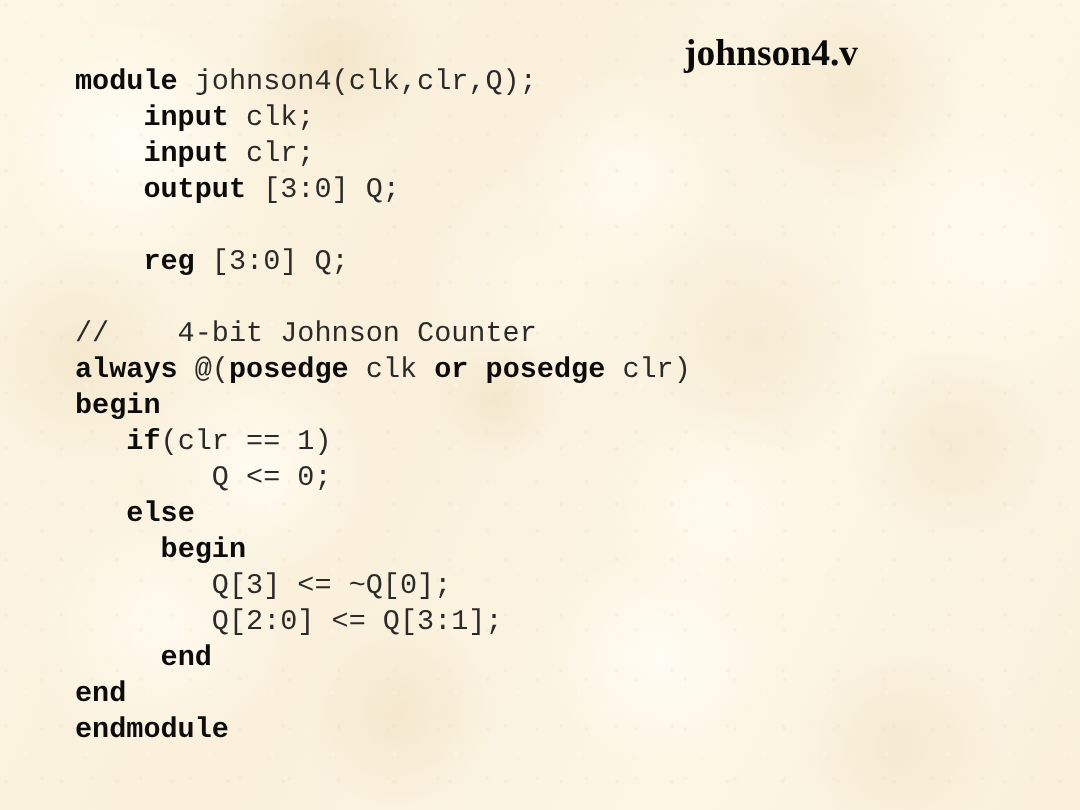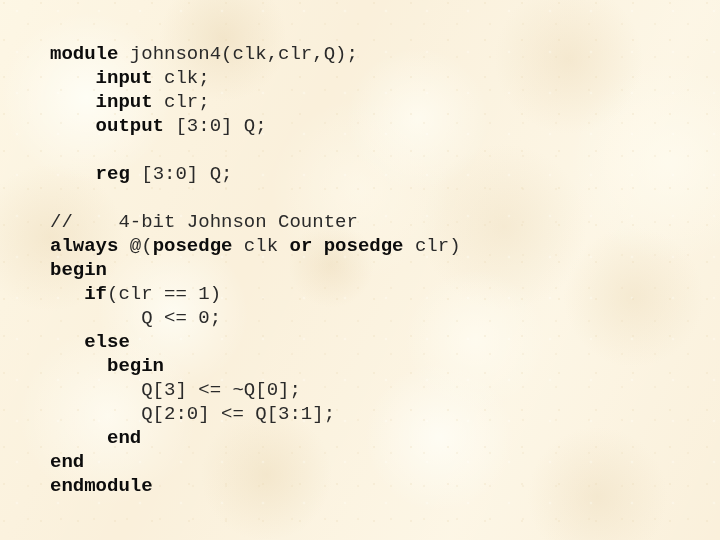--- a/index.html
+++ b/index.html
@@ -110,16 +110,17 @@
   }
 </style>
 </head>
 <body>
 
 <div id="slide">
 
   <div id="paper-texture"></div>
   <div id="paper-speckle"></div>
 
+  <div id="title">johnson4.v</div>
 
   <div id="code"><div class="code-line"><span class="kw">module</span><span class="id"> johnson4(clk,clr,Q);</span></div><div class="code-line"><span class="id">    </span><span class="kw">input</span><span class="id"> clk;</span></div><div class="code-line"><span class="id">    </span><span class="kw">input</span><span class="id"> clr;</span></div><div class="code-line"><span class="id">    </span><span class="kw">output</span><span class="id"> [3:0] Q;</span></div><div class="code-line blank">&nbsp;</div><div class="code-line"><span class="id">    </span><span class="kw">reg</span><span class="id"> [3:0] Q;</span></div><div class="code-line blank">&nbsp;</div><div class="code-line"><span class="id">//    4-bit Johnson Counter</span></div><div class="code-line"><span class="kw">always</span><span class="id"> @(</span><span class="kw">posedge</span><span class="id"> clk </span><span class="kw">or</span><span class="id"> </span><span class="kw">posedge</span><span class="id"> clr)</span></div><div class="code-line"><span class="kw">begin</span></div><div class="code-line"><span class="id">   </span><span class="kw">if</span><span class="id">(clr == 1)</span></div><div class="code-line"><span class="id">        Q &lt;= 0;</span></div><div class="code-line"><span class="id">   </span><span class="kw">else</span></div><div class="code-line"><span class="id">     </span><span class="kw">begin</span></div><div class="code-line"><span class="id">        Q[3] &lt;= ~Q[0];</span></div><div class="code-line"><span class="id">        Q[2:0] &lt;= Q[3:1];</span></div><div class="code-line"><span class="id">     </span><span class="kw">end</span></div><div class="code-line"><span class="kw">end</span></div><div class="code-line"><span class="kw">endmodule</span></div></div>
 
 </div>
 
 </body></html>

